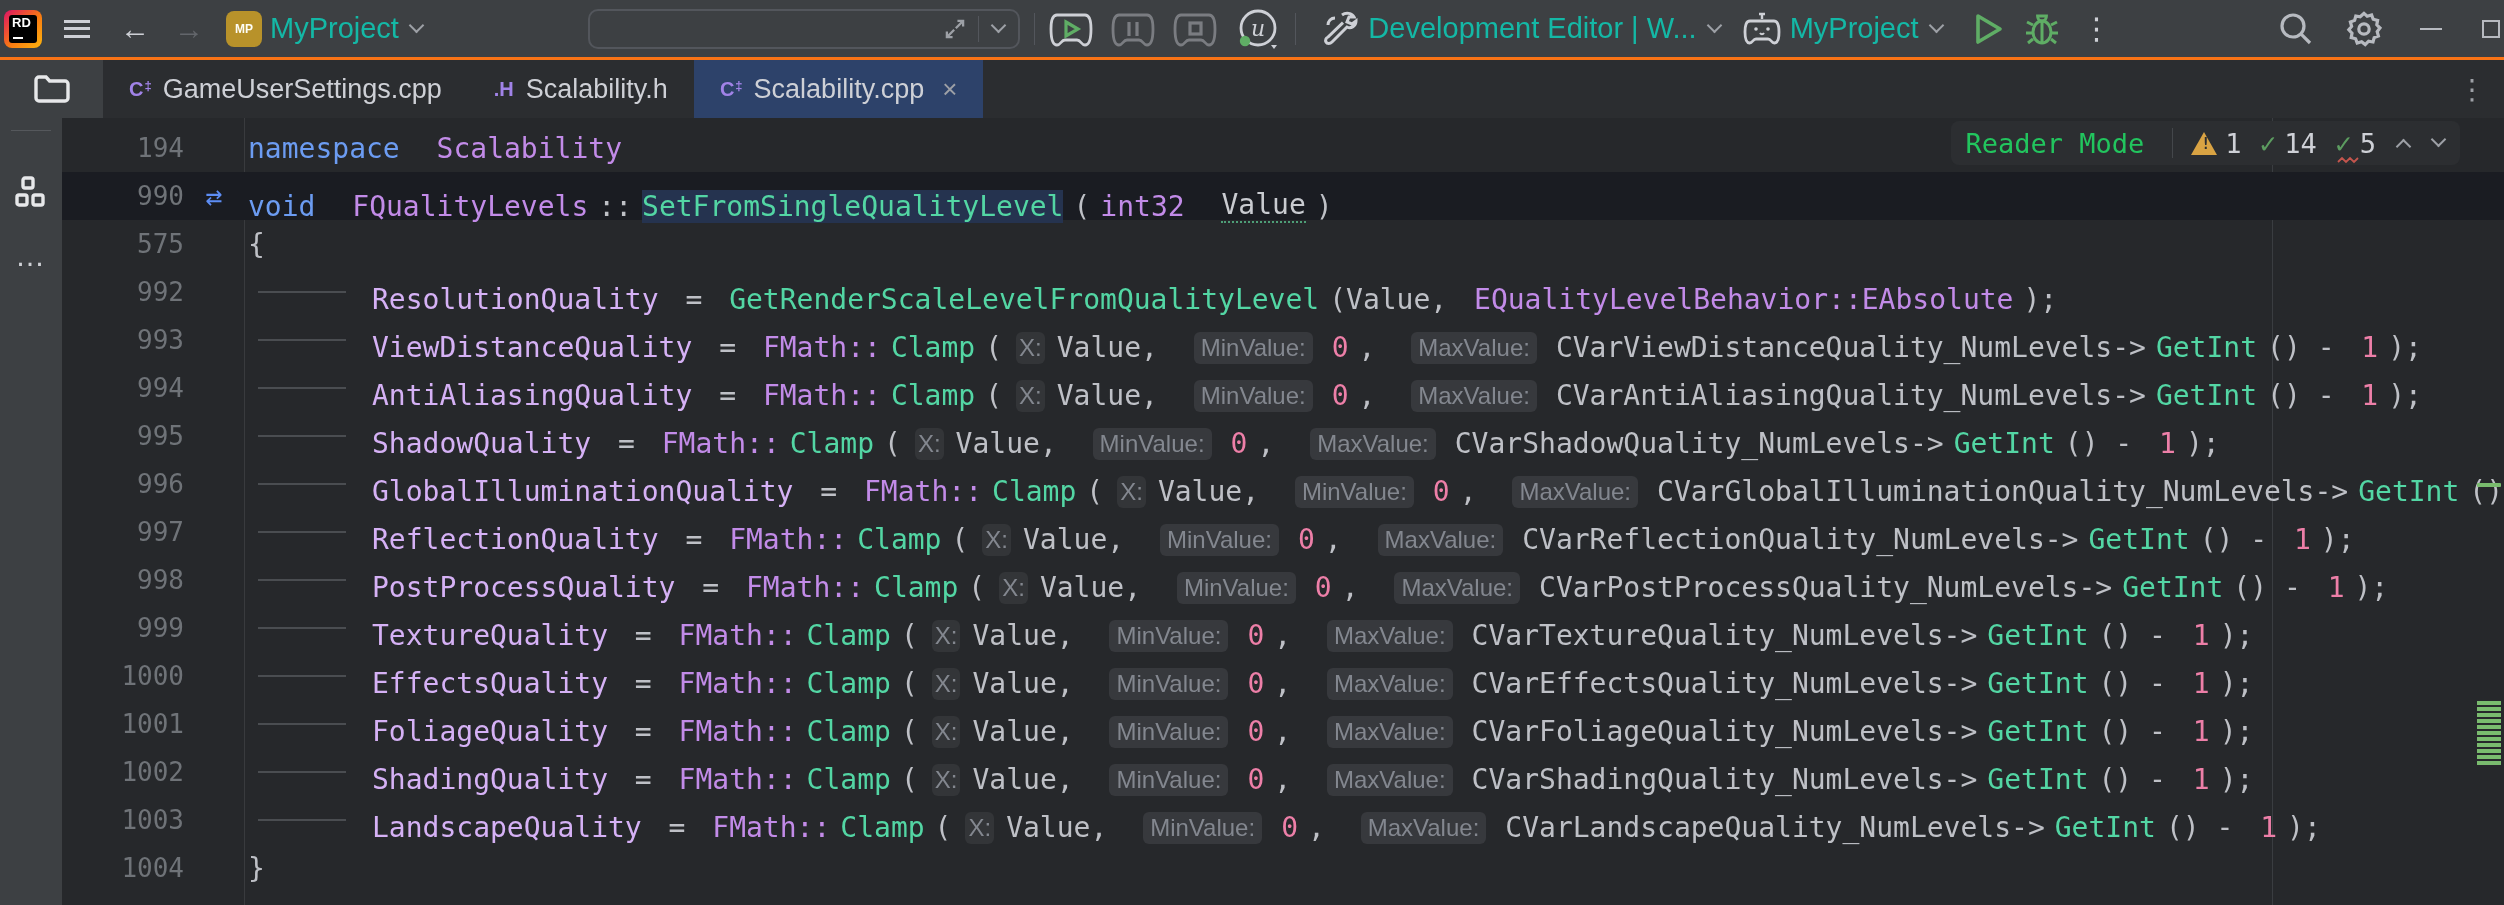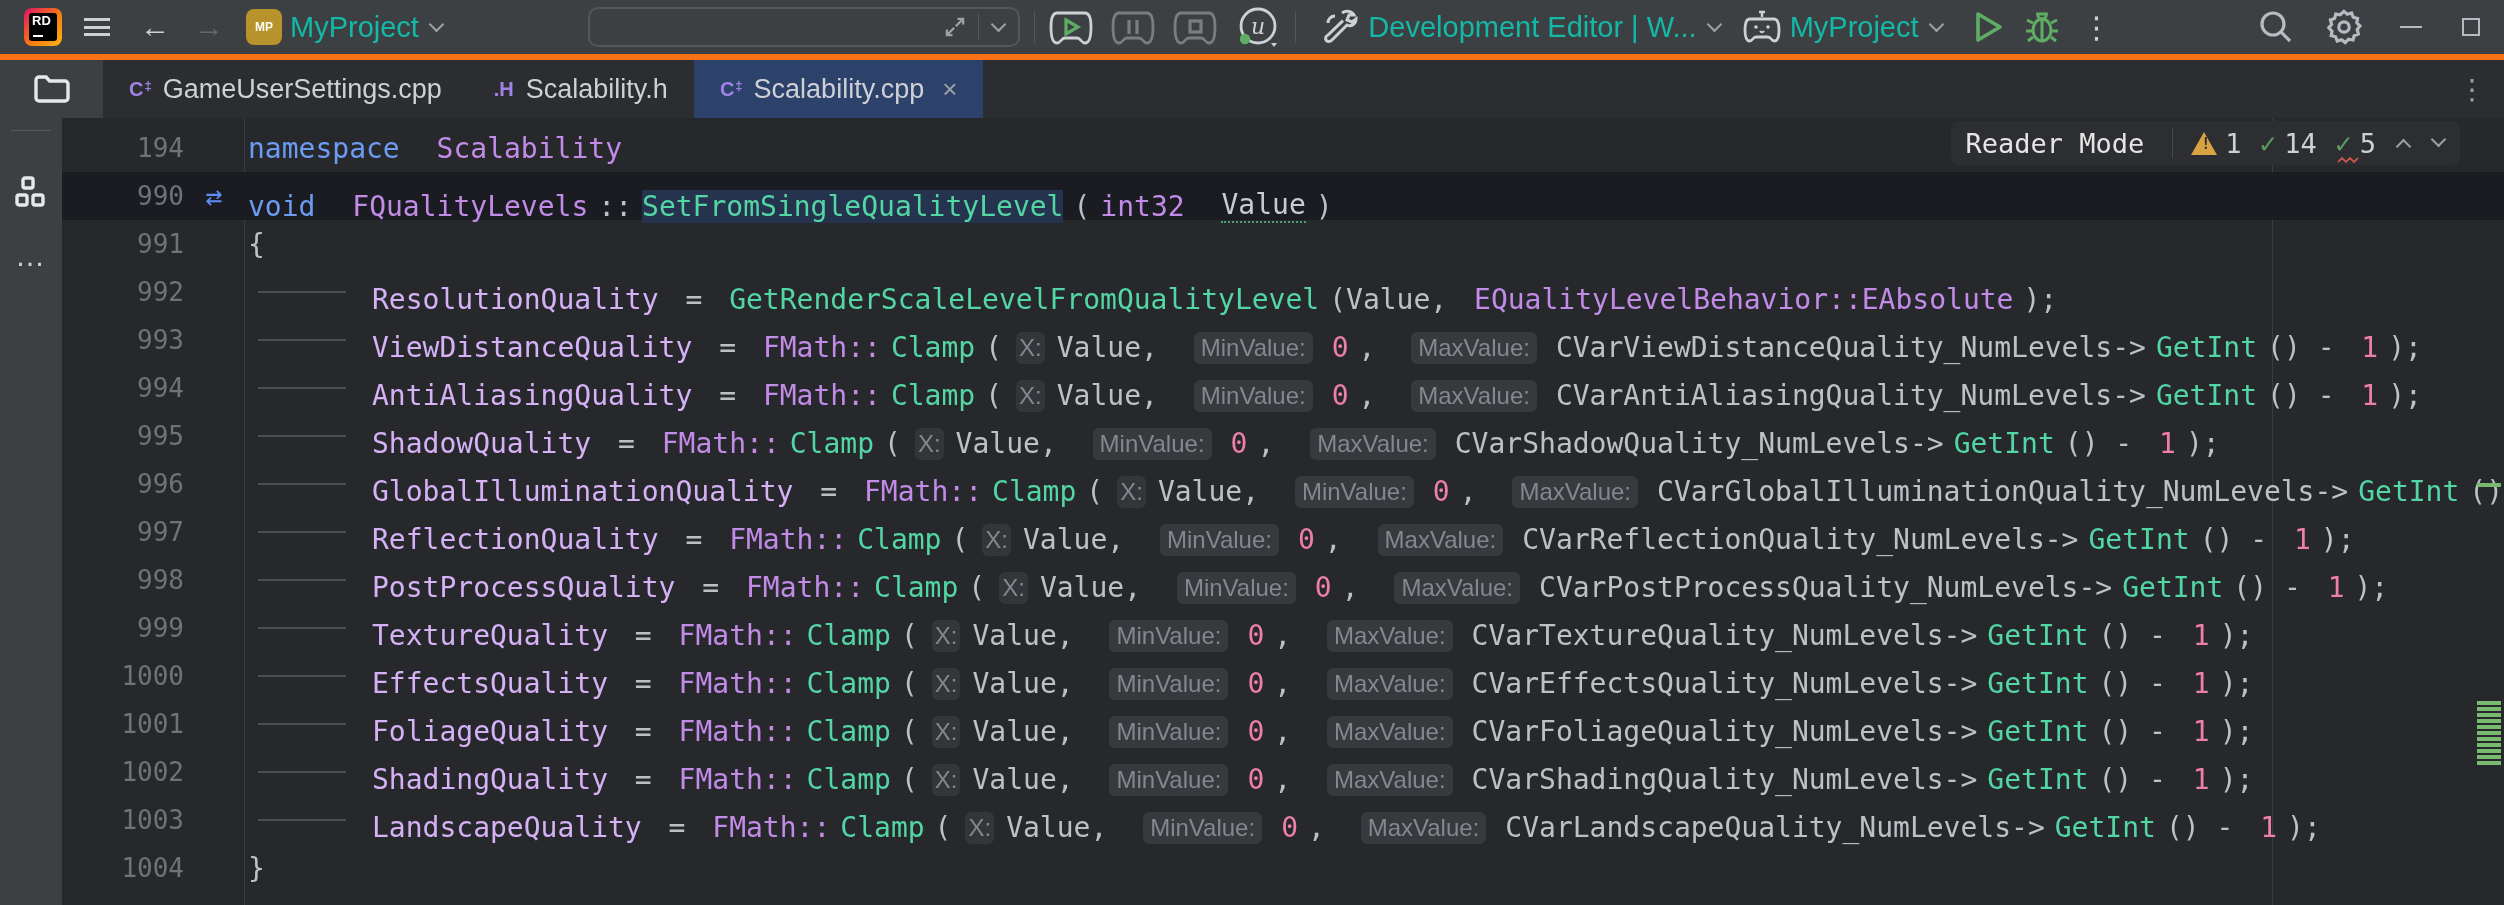--- a/index.html
+++ b/index.html
@@ -1,21 +1,21 @@
 <!DOCTYPE html>
 <html><head>
 <meta charset="utf-8">
 <style>
   * { margin:0; padding:0; box-sizing:border-box; }
   html,body { width:2504px; height:905px; overflow:hidden; background:#26282B;
               font-family:"Liberation Sans", sans-serif; -webkit-font-smoothing:antialiased; }
 
   
   .toolbar { height:60px; background:#3D4043; display:flex; align-items:center;
-             padding:0 24px; gap:0; border-bottom:6px solid #f97316; color:#CED0D6; }
+             padding:0 4px; gap:0; border-bottom:3px solid #f97316; color:#CED0D6; }
   .tb-group { display:flex; align-items:center; gap:8px; }
   .tb-btn { display:flex; align-items:center; gap:8px; padding:6px 10px; border-radius:8px; cursor:default; }
   .app-logo { width:38px; height:38px; border-radius:8px; margin-right:14px;
               background:linear-gradient(135deg,#DD1265 0%,#F97A12 55%,#FDB60D 100%);
               position:relative; }
   .app-logo .inner { position:absolute; inset:5px; background:#000; border-radius:3px;
               color:#fff; font-size:13px; font-weight:bold; padding:2px 0 0 3px; line-height:12px; }
   .app-logo .inner:after { content:""; position:absolute; left:4px; bottom:4px; width:10px; height:2px; background:#fff; }
   .hamburger { width:26px; height:18px; border-top:3px solid #CED0D6; border-bottom:3px solid #CED0D6; position:relative; margin:0 18px 0 8px; }
   .hamburger:before { content:""; position:absolute; left:0; right:0; top:4.5px; height:3px; background:#CED0D6; }
@@ -79,21 +79,21 @@
   .tk-txt { color:#BEC0C6; }
   .tk-sel { color:#53D6A4; background:#25334F;margin-top:20px; }
   .tk-pdef{ color:#C9CBD0; border-bottom:2px dotted #4E9E77; }
   .tk-hint, .tk-hintx { font-family:"Liberation Sans",sans-serif; font-size:24px; color:#83878F;
             background:#37393D; border-radius:6px; padding:2px 7px; margin:0 9px; }
   .tk-hintx { margin:0 2px 0 4px; padding:2px 3px; background:#333538; }
 
   
   .inspect { position:absolute; top:3px; right:44px; height:44px; display:flex; align-items:center;
              background:#2C2E31; border-radius:8px; padding:0 14px; gap:18px; }
-  .inspect .rm { font-size:27px; color:#e5e5e5; margin-right:10px; }
+  .inspect .rm { font-size:27px; color:#22c55e; margin-right:10px; }
   .inspect .vsep { width:1px; height:30px; background:#44474B; }
   .inspect .cnt { font-size:27px; color:#CED0D6; }
   .warn-tri { width:0; height:0; border-left:13px solid transparent; border-right:13px solid transparent;
               border-bottom:23px solid #D9A343; position:relative; }
   .warn-tri:after { content:"!"; position:absolute; left:-3px; top:3px; font-size:15px; font-weight:bold; color:#2C2E31; }
   .grn-check { color:#5C9C60; font-size:28px; font-weight:bold; }
   .typo-ic { position:relative; color:#5C9C60; font-size:28px; font-weight:bold; }
   .typo-ic svg { position:absolute; left:2px; bottom:-4px; }
   .inspect .chevbtn { padding:0 4px; }
 
@@ -237,21 +237,21 @@
     <div class="sb-item dots">…</div>
   </div>
 
   <div class="editor">
     <div class="margin-guide"></div>
     <div class="gutter-line"></div>
 
     <div class="code" id="code-host">
         <div class="row"><span class="g-num">194</span><span class="g-ico"></span><span class="codetext"><span class="tk-kw">namespace</span><span class="tk-txt"> </span><span class="tk-cls">Scalability</span></span></div>
         <div class="row current"><span class="g-num">990</span><span class="g-ico">⇄</span><span class="codetext"><span class="tk-kw">void</span><span class="tk-txt"> </span><span class="tk-cls">FQualityLevels</span><span class="tk-txt">::</span><span class="tk-sel">SetFromSingleQualityLevel</span><span class="tk-txt">(</span><span class="tk-cls">int32</span><span class="tk-txt"> </span><span class="tk-pdef">Value</span><span class="tk-txt">)</span></span></div>
-        <div class="row"><span class="g-num">991</span><span class="g-ico"></span><span class="codetext"><span class="tk-txt">{</span></span></div>
+        <div class="row"><span class="g-num">575</span><span class="g-ico"></span><span class="codetext"><span class="tk-txt">{</span></span></div>
         <div class="row"><span class="g-num">992</span><span class="g-ico"></span><span class="codetext"><span class="tab-ind"></span><span class="tk-fld">ResolutionQuality</span><span class="tk-txt"> = </span><span class="tk-fn">GetRenderScaleLevelFromQualityLevel</span><span class="tk-txt">(Value, </span><span class="tk-cls">EQualityLevelBehavior::EAbsolute</span><span class="tk-txt">);</span></span></div>
         <div class="row"><span class="g-num">993</span><span class="g-ico"></span><span class="codetext"><span class="tab-ind"></span><span class="tk-fld">ViewDistanceQuality</span><span class="tk-txt"> = </span><span class="tk-cls">FMath::</span><span class="tk-fn">Clamp</span><span class="tk-txt">(</span><span class="tk-hintx">X:</span><span class="tk-txt">Value, </span><span class="tk-hint">MinValue:</span><span class="tk-num">0</span><span class="tk-txt">, </span><span class="tk-hint">MaxValue:</span><span class="tk-txt">CVarViewDistanceQuality_NumLevels-&gt;</span><span class="tk-fn">GetInt</span><span class="tk-txt">() - </span><span class="tk-num">1</span><span class="tk-txt">);</span></span></div>
         <div class="row"><span class="g-num">994</span><span class="g-ico"></span><span class="codetext"><span class="tab-ind"></span><span class="tk-fld">AntiAliasingQuality</span><span class="tk-txt"> = </span><span class="tk-cls">FMath::</span><span class="tk-fn">Clamp</span><span class="tk-txt">(</span><span class="tk-hintx">X:</span><span class="tk-txt">Value, </span><span class="tk-hint">MinValue:</span><span class="tk-num">0</span><span class="tk-txt">, </span><span class="tk-hint">MaxValue:</span><span class="tk-txt">CVarAntiAliasingQuality_NumLevels-&gt;</span><span class="tk-fn">GetInt</span><span class="tk-txt">() - </span><span class="tk-num">1</span><span class="tk-txt">);</span></span></div>
         <div class="row"><span class="g-num">995</span><span class="g-ico"></span><span class="codetext"><span class="tab-ind"></span><span class="tk-fld">ShadowQuality</span><span class="tk-txt"> = </span><span class="tk-cls">FMath::</span><span class="tk-fn">Clamp</span><span class="tk-txt">(</span><span class="tk-hintx">X:</span><span class="tk-txt">Value, </span><span class="tk-hint">MinValue:</span><span class="tk-num">0</span><span class="tk-txt">, </span><span class="tk-hint">MaxValue:</span><span class="tk-txt">CVarShadowQuality_NumLevels-&gt;</span><span class="tk-fn">GetInt</span><span class="tk-txt">() - </span><span class="tk-num">1</span><span class="tk-txt">);</span></span></div>
         <div class="row"><span class="g-num">996</span><span class="g-ico"></span><span class="codetext"><span class="tab-ind"></span><span class="tk-fld">GlobalIlluminationQuality</span><span class="tk-txt"> = </span><span class="tk-cls">FMath::</span><span class="tk-fn">Clamp</span><span class="tk-txt">(</span><span class="tk-hintx">X:</span><span class="tk-txt">Value, </span><span class="tk-hint">MinValue:</span><span class="tk-num">0</span><span class="tk-txt">, </span><span class="tk-hint">MaxValue:</span><span class="tk-txt">CVarGlobalIlluminationQuality_NumLevels-&gt;</span><span class="tk-fn">GetInt</span><span class="tk-txt">() - </span><span class="tk-num">1</span><span class="tk-txt">);</span></span></div>
         <div class="row"><span class="g-num">997</span><span class="g-ico"></span><span class="codetext"><span class="tab-ind"></span><span class="tk-fld">ReflectionQuality</span><span class="tk-txt"> = </span><span class="tk-cls">FMath::</span><span class="tk-fn">Clamp</span><span class="tk-txt">(</span><span class="tk-hintx">X:</span><span class="tk-txt">Value, </span><span class="tk-hint">MinValue:</span><span class="tk-num">0</span><span class="tk-txt">, </span><span class="tk-hint">MaxValue:</span><span class="tk-txt">CVarReflectionQuality_NumLevels-&gt;</span><span class="tk-fn">GetInt</span><span class="tk-txt">() - </span><span class="tk-num">1</span><span class="tk-txt">);</span></span></div>
         <div class="row"><span class="g-num">998</span><span class="g-ico"></span><span class="codetext"><span class="tab-ind"></span><span class="tk-fld">PostProcessQuality</span><span class="tk-txt"> = </span><span class="tk-cls">FMath::</span><span class="tk-fn">Clamp</span><span class="tk-txt">(</span><span class="tk-hintx">X:</span><span class="tk-txt">Value, </span><span class="tk-hint">MinValue:</span><span class="tk-num">0</span><span class="tk-txt">, </span><span class="tk-hint">MaxValue:</span><span class="tk-txt">CVarPostProcessQuality_NumLevels-&gt;</span><span class="tk-fn">GetInt</span><span class="tk-txt">() - </span><span class="tk-num">1</span><span class="tk-txt">);</span></span></div>
         <div class="row"><span class="g-num">999</span><span class="g-ico"></span><span class="codetext"><span class="tab-ind"></span><span class="tk-fld">TextureQuality</span><span class="tk-txt"> = </span><span class="tk-cls">FMath::</span><span class="tk-fn">Clamp</span><span class="tk-txt">(</span><span class="tk-hintx">X:</span><span class="tk-txt">Value, </span><span class="tk-hint">MinValue:</span><span class="tk-num">0</span><span class="tk-txt">, </span><span class="tk-hint">MaxValue:</span><span class="tk-txt">CVarTextureQuality_NumLevels-&gt;</span><span class="tk-fn">GetInt</span><span class="tk-txt">() - </span><span class="tk-num">1</span><span class="tk-txt">);</span></span></div>
         <div class="row"><span class="g-num">1000</span><span class="g-ico"></span><span class="codetext"><span class="tab-ind"></span><span class="tk-fld">EffectsQuality</span><span class="tk-txt"> = </span><span class="tk-cls">FMath::</span><span class="tk-fn">Clamp</span><span class="tk-txt">(</span><span class="tk-hintx">X:</span><span class="tk-txt">Value, </span><span class="tk-hint">MinValue:</span><span class="tk-num">0</span><span class="tk-txt">, </span><span class="tk-hint">MaxValue:</span><span class="tk-txt">CVarEffectsQuality_NumLevels-&gt;</span><span class="tk-fn">GetInt</span><span class="tk-txt">() - </span><span class="tk-num">1</span><span class="tk-txt">);</span></span></div>
         <div class="row"><span class="g-num">1001</span><span class="g-ico"></span><span class="codetext"><span class="tab-ind"></span><span class="tk-fld">FoliageQuality</span><span class="tk-txt"> = </span><span class="tk-cls">FMath::</span><span class="tk-fn">Clamp</span><span class="tk-txt">(</span><span class="tk-hintx">X:</span><span class="tk-txt">Value, </span><span class="tk-hint">MinValue:</span><span class="tk-num">0</span><span class="tk-txt">, </span><span class="tk-hint">MaxValue:</span><span class="tk-txt">CVarFoliageQuality_NumLevels-&gt;</span><span class="tk-fn">GetInt</span><span class="tk-txt">() - </span><span class="tk-num">1</span><span class="tk-txt">);</span></span></div>

